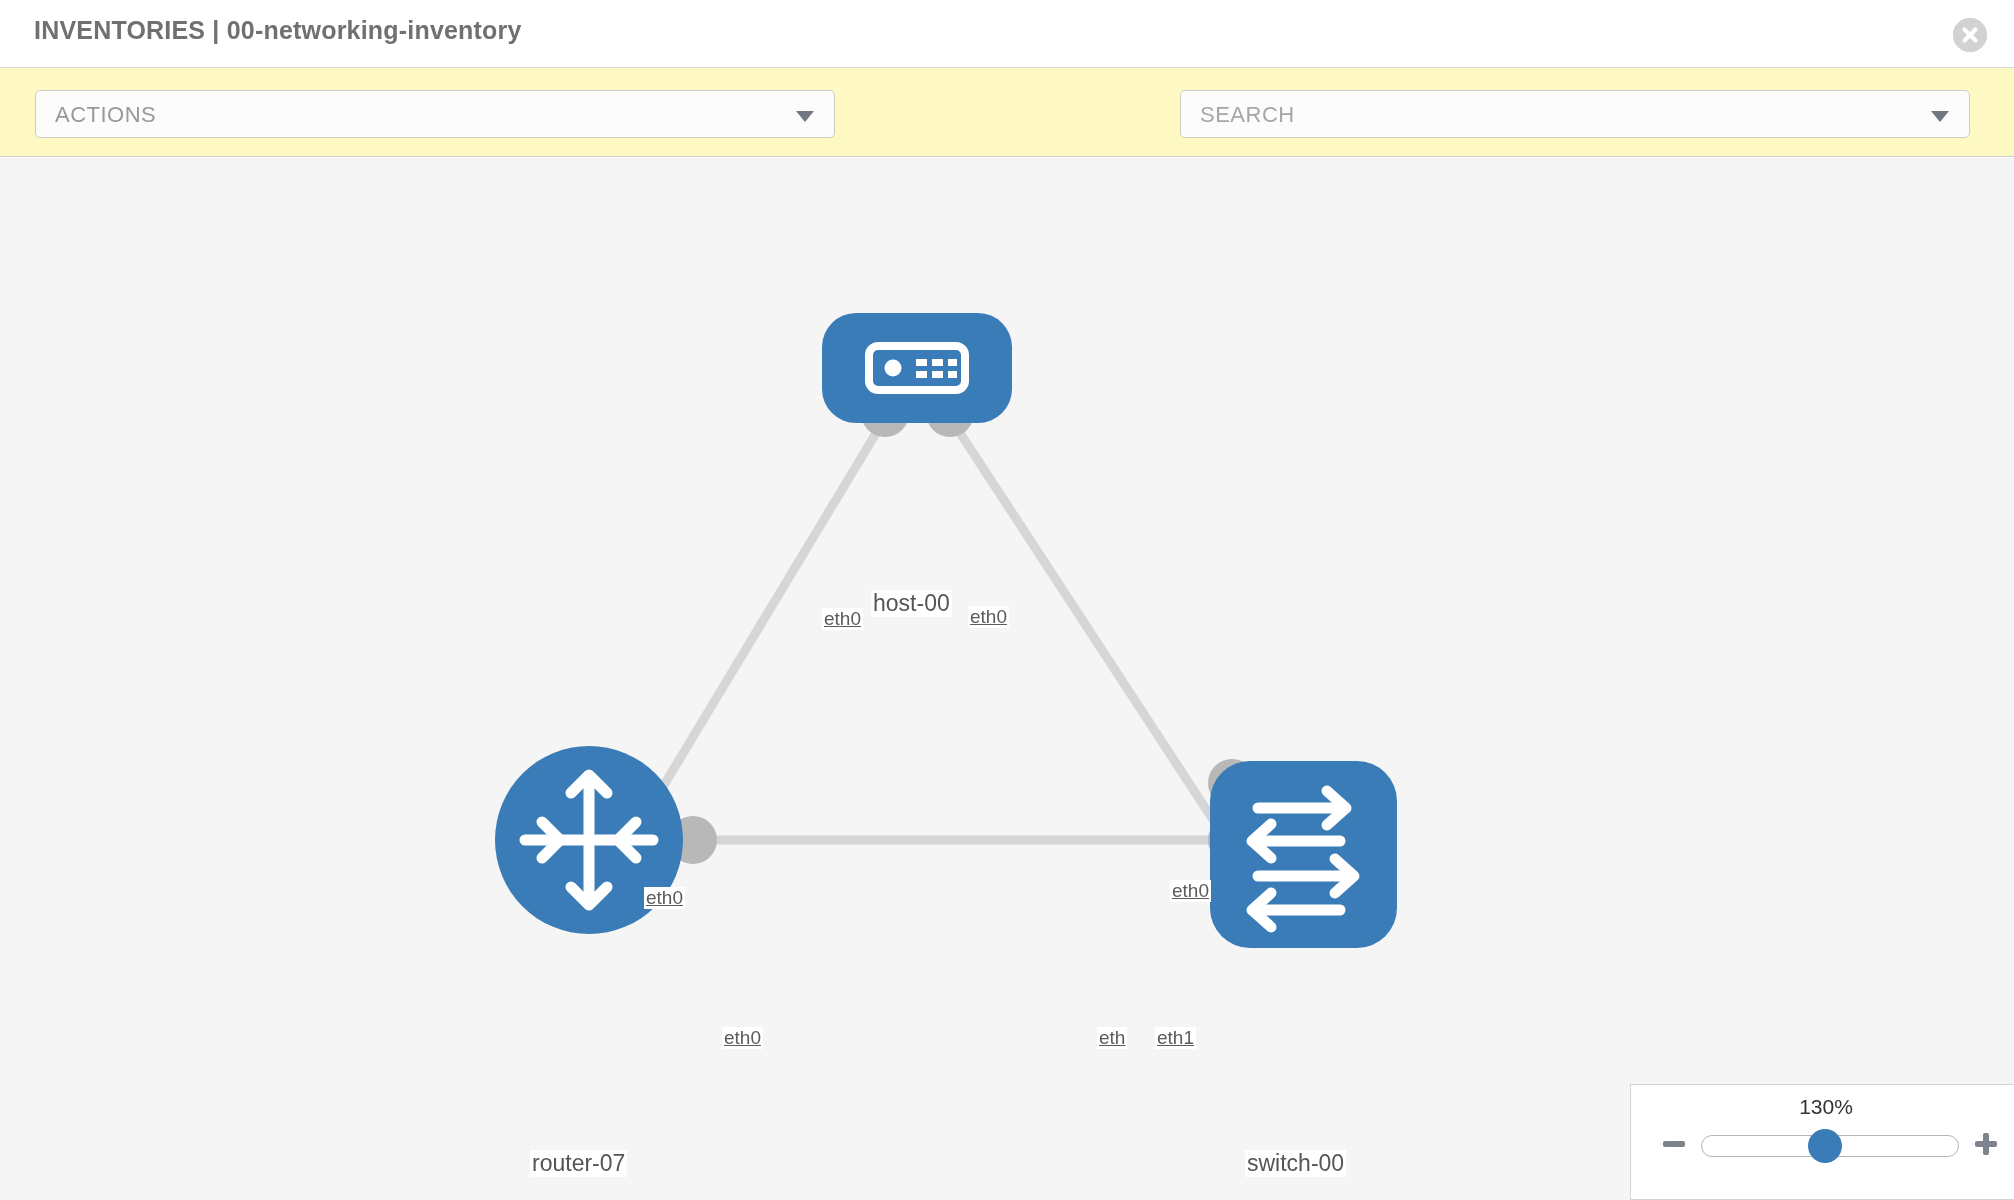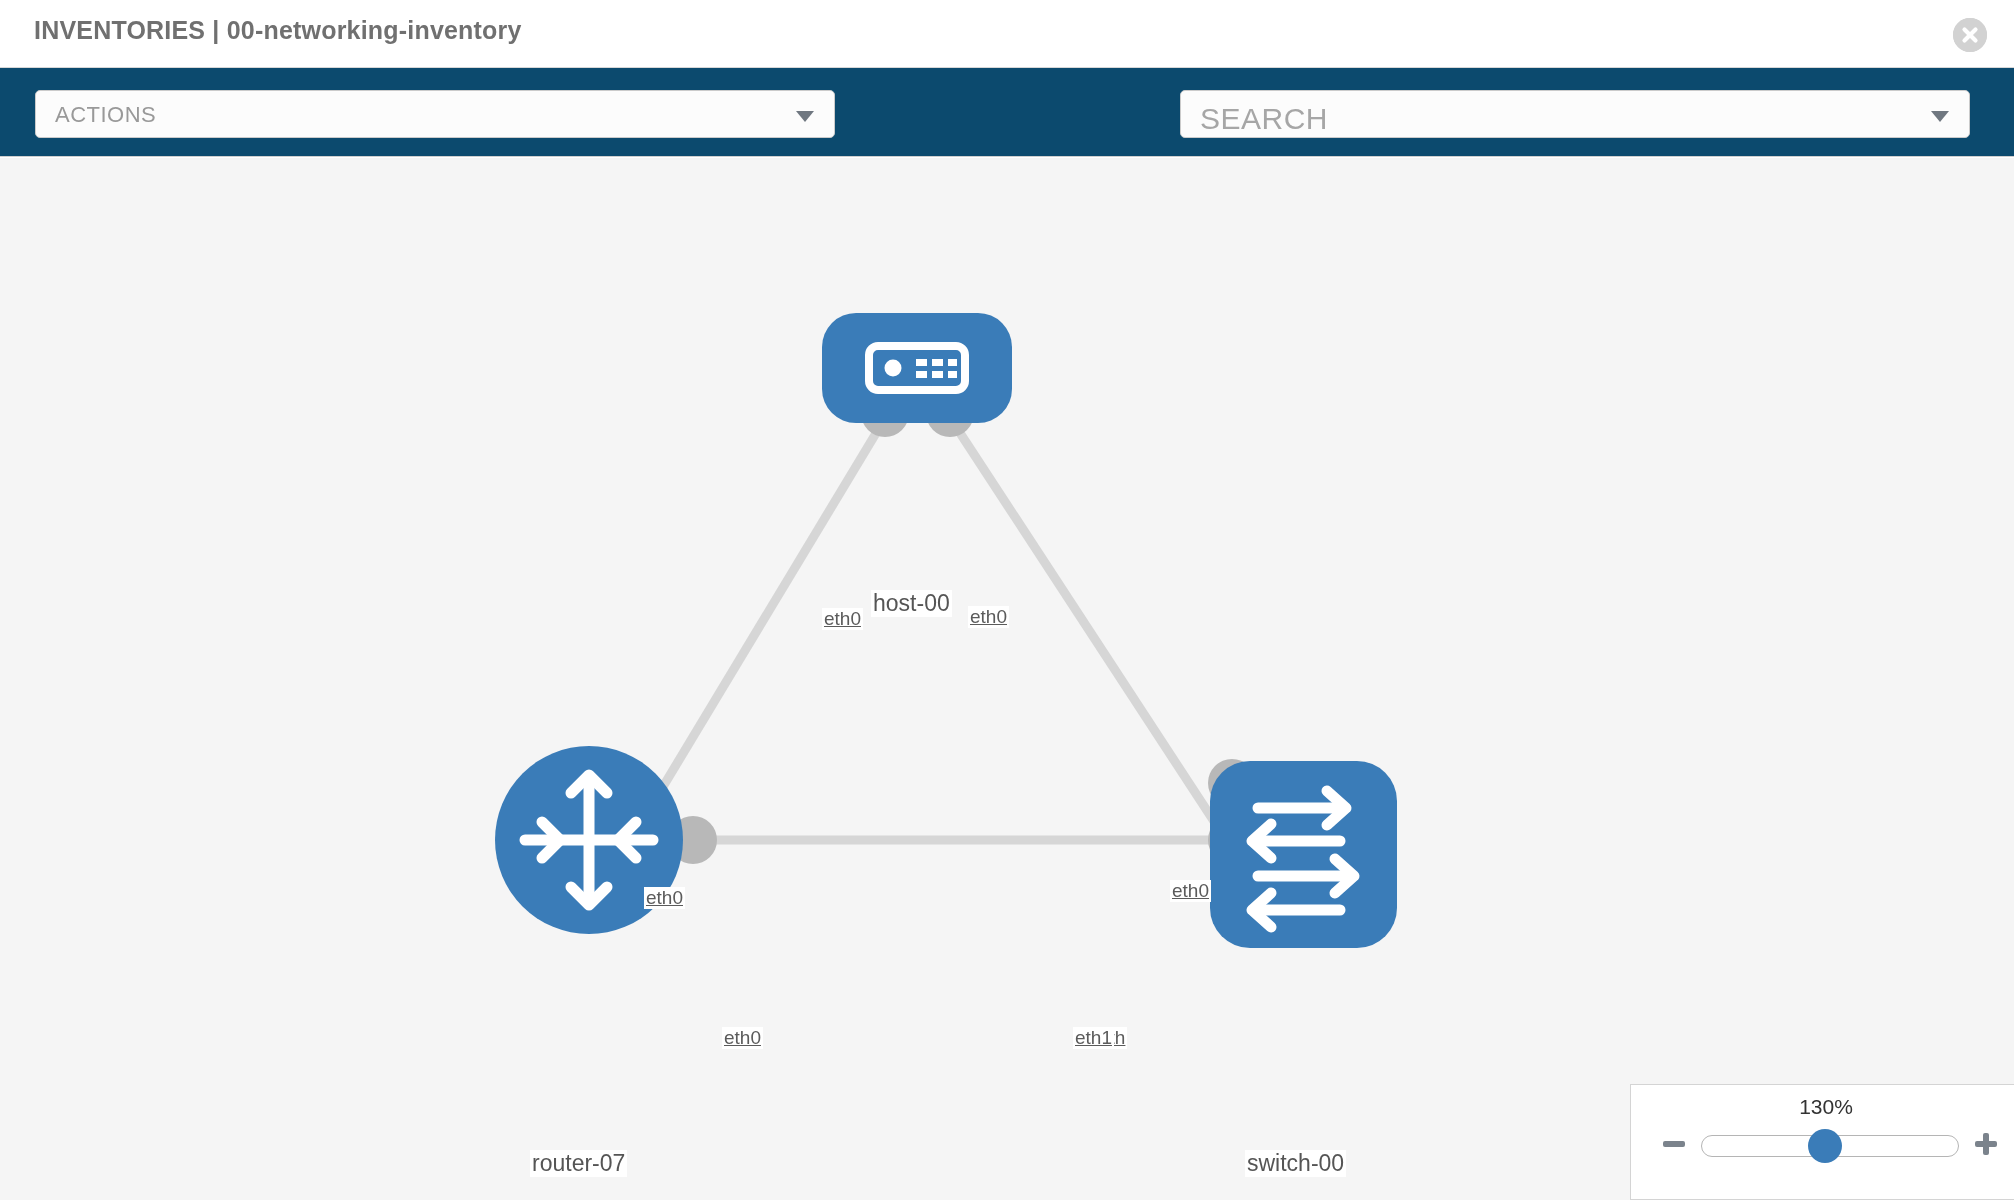--- a/index.html
+++ b/index.html
@@ -48,21 +48,21 @@
     cursor: pointer;
   }
   .close-btn svg { display: block; }
 
   
   .toolbar {
     position: absolute;
     top: 68px; left: 0;
     width: 2014px;
     height: 89px;
-    background: #0c4a6e;
+    background: #fef9c3;
     border-bottom: 1px solid #cfcfcf;
   }
   .actions-select {
     position: absolute;
     left: 35px;
     top: 22px;
     width: 800px;
     height: 48px;
     background: #fcfcfc;
     border: 1px solid #cbcbcb;
@@ -104,21 +104,21 @@
     height: 48px;
     background: #fcfcfc;
     border: 1px solid #cbcbcb;
     border-radius: 5px;
     cursor: text;
   }
   .search-label {
     position: absolute;
     left: 19px;
     top: 11px;
-    font-size: 30px;
+    font-size: 22px;
     color: #a6a6a6;
     letter-spacing: 0.5px;
   }
 
   
   .canvas {
     position: absolute;
     top: 158px; left: 0;
     width: 2014px;
     height: 1042px;
@@ -316,21 +316,21 @@
     <div class="node-label" style="left:871px; top:432px;">host-00</div>
     <div class="node-label" style="left:530px; top:992px;">router-07</div>
     <div class="node-label" style="left:1245px; top:992px;">switch-00</div>
 
     <div class="edge-label" style="left:822px; top:450px;">eth0</div>
     <div class="edge-label" style="left:968px; top:448px;">eth0</div>
     <div class="edge-label" style="left:644px; top:729px;">eth0</div>
     <div class="edge-label" style="left:1170px; top:722px;">eth0</div>
     <div class="edge-label" style="left:722px; top:869px;">eth0</div>
     <div class="edge-label" style="left:1097px; top:869px;">eth</div>
-    <div class="edge-label" style="left:1073px; top:869px;">eth1</div>
+    <div class="edge-label" style="left:1155px; top:869px;">eth1</div>
   </div>
 
   <div class="zoom-panel">
     <div class="zoom-pct">130%</div>
 
     <div class="zoom-minus">
       <svg width="26" height="26" viewBox="0 0 26 26">
         <rect x="2" y="10" width="22" height="6" rx="2" fill="#7b838c"></rect>
       </svg>
     </div>

